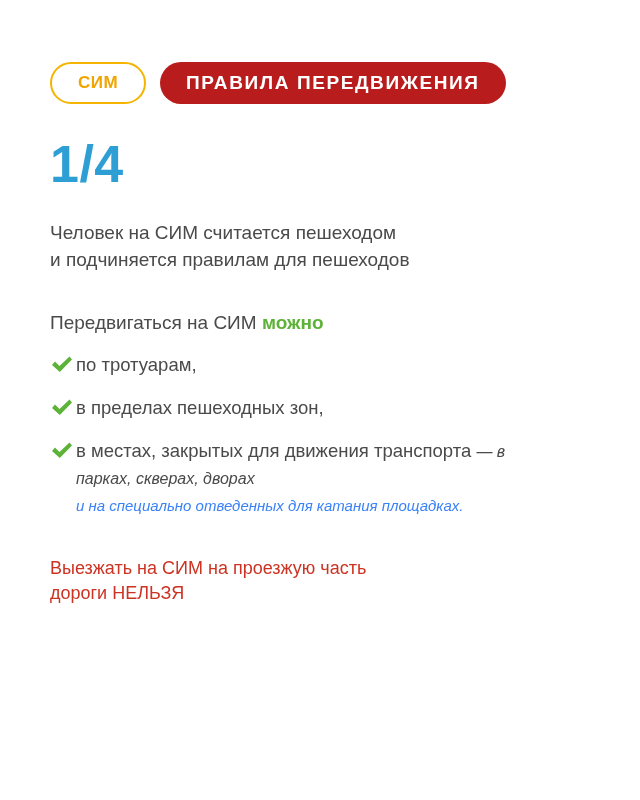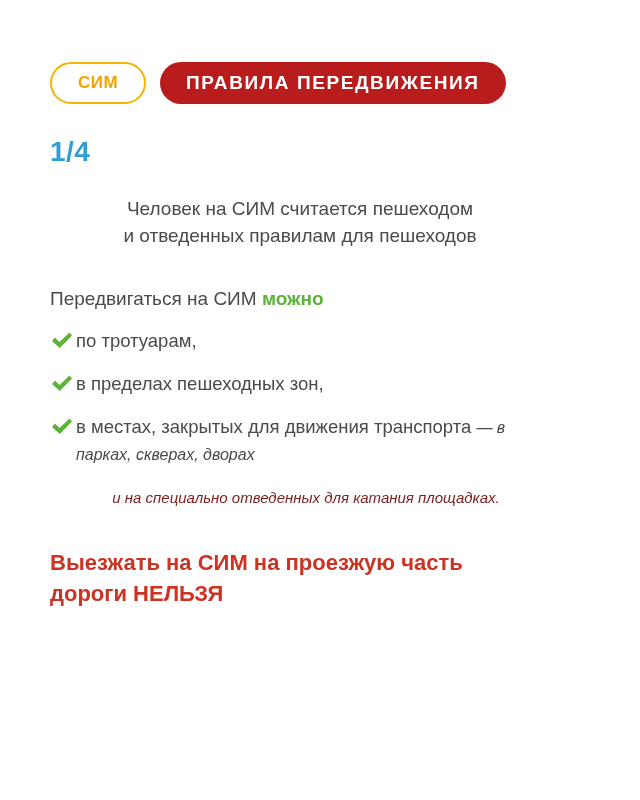--- a/index.html
+++ b/index.html
@@ -55,35 +55,34 @@
     padding: 0 26px;
     color: #ffffff;
     font-size: 19px;
     font-weight: 700;
     letter-spacing: 1.6px;
   }
 
   
   .step-number {
     color: #2e9fd4;
-    font-size: 28px;
+    font-size: 52px;
     font-weight: 700;
     line-height: 1;
     margin-bottom: 30px;
     letter-spacing: 0.5px;
   }
 
   
   .intro {
     font-size: 19px;
     line-height: 1.42;
     color: #4a4a4a;
     margin-bottom: 38px;
     max-width: 500px;
-    text-align: center;
   }
 
   
   .allowed-heading {
     font-size: 19px;
     color: #4a4a4a;
     margin-bottom: 18px;
   }
   .allowed-heading .accent {
     color: #5cb338;
@@ -117,51 +116,50 @@
   }
   .check-text .note {
     font-style: italic;
     font-size: 16px;
     color: #4a4a4a;
   }
   .check-text .note-line2 {
     display: block;
     font-style: italic;
     font-size: 15px;
-    color: #7f1d1d;
-    margin-top: 20px;
+    color: #3b82f6;
+    margin-top: 4px;
     padding-left: 0;
-    text-align: center;
   }
 
   
   .warning {
     color: #cc3322;
-    font-size: 22px;
-    font-weight: 700;
+    font-size: 18px;
+    font-weight: 400;
     line-height: 1.38;
     max-width: 470px;
     margin-top: 40px;
   }
 </style>
 </head>
 <body>
 
 <div class="page">
 
   <div class="header-row">
     <div class="pill-outline">СИМ</div>
     <div class="pill-solid">ПРАВИЛА ПЕРЕДВИЖЕНИЯ</div>
   </div>
 
   <div class="step-number">1/4</div>
 
   <div class="intro">
     <div>Человек на СИМ считается пешеходом</div>
-    <div>и отведенных правилам для пешеходов</div>
+    <div>и подчиняется правилам для пешеходов</div>
   </div>
 
   <div class="allowed-heading">
     <span>Передвигаться на СИМ </span><span class="accent">можно</span>
   </div>
 
   <ul class="check-list">
 
     <li class="check-item">
       <span class="check-icon">

